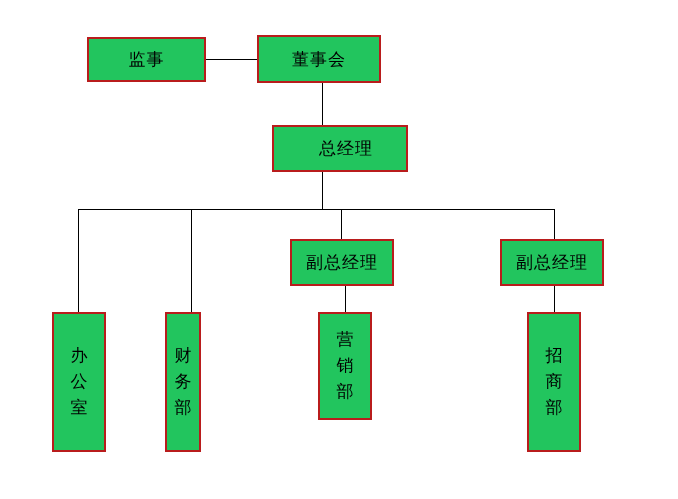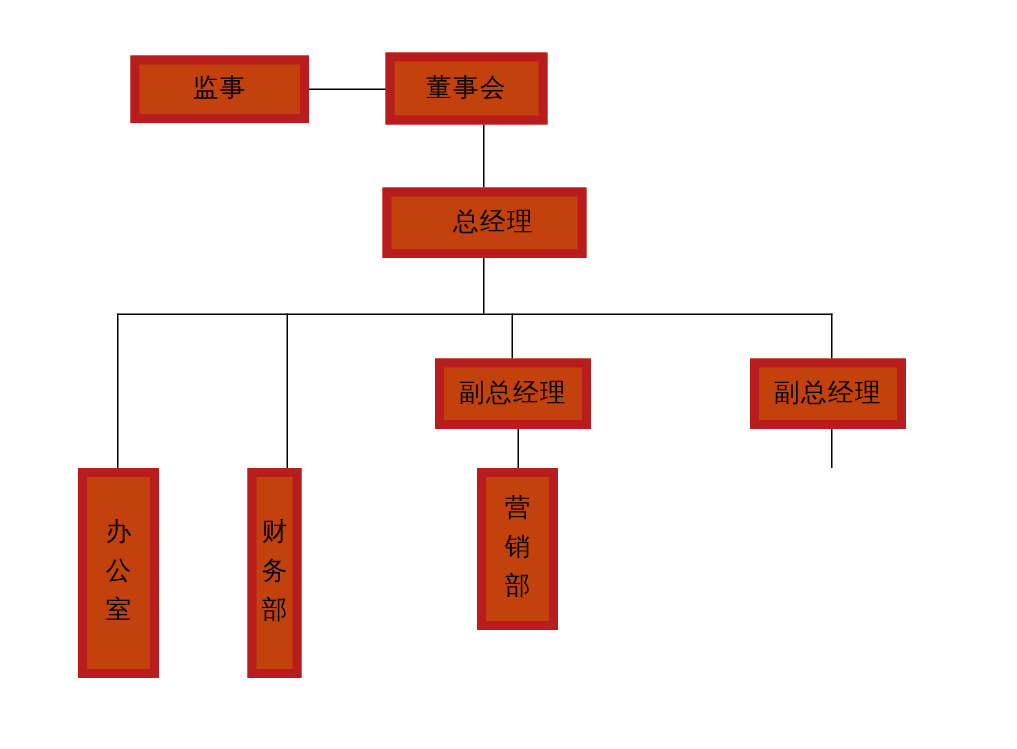--- a/index.html
+++ b/index.html
@@ -11,22 +11,22 @@
     position: relative;
     width: 678px;
     height: 499px;
     background: #ffffff;
     font-family: "DejaVu Sans", "Liberation Sans", sans-serif;
     overflow: hidden;
   }
   .node {
     position: absolute;
     box-sizing: border-box;
-    border: 6px solid #b91c1c;
-    background: #c2410c;
+    border: 2px solid #b91c1c;
+    background: #22c55e;
     display: flex;
     align-items: center;
     justify-content: center;
     color: #000000;
     z-index: 2;
   }
   .node-label {
     font-size: 17px;
     line-height: 1.18;
     letter-spacing: 1px;
@@ -73,25 +73,25 @@
   <div class="connector v" style="left:554px; top:209px; height:30px;"></div>
 
   <div class="connector v" style="left:345px; top:286px; height:26px;"></div>
 
   <div class="connector v" style="left:554px; top:286px; height:26px;"></div>
 
   <div class="node" style="left:87px; top:37px; width:119px; height:45px;">
     <span class="node-label">监事</span>
   </div>
 
-  <div class="node" style="left:257px; top:35px; width:108px; height:48px;">
+  <div class="node" style="left:257px; top:35px; width:124px; height:48px;">
     <span class="node-label">董事会</span>
   </div>
 
-  <div class="node" style="left:255px; top:125px; width:136px; height:47px;padding-left:12px;">
+  <div class="node" style="left:272px; top:125px; width:136px; height:47px;padding-left:12px;">
     <span class="node-label">总经理</span>
   </div>
 
   <div class="node" style="left:290px; top:239px; width:104px; height:47px;">
     <span class="node-label">副总经理</span>
   </div>
 
   <div class="node" style="left:500px; top:239px; width:104px; height:47px;">
     <span class="node-label">副总经理</span>
   </div>
@@ -101,14 +101,17 @@
   </div>
 
   <div class="node vertical" style="left:165px; top:312px; width:36px; height:140px;">
     <span class="node-label">财务部</span>
   </div>
 
   <div class="node vertical" style="left:318px; top:312px; width:54px; height:108px;">
     <span class="node-label">营销部</span>
   </div>
 
+  <div class="node vertical" style="left:527px; top:312px; width:54px; height:140px;">
+    <span class="node-label">招商部</span>
+  </div>
 
 </div>
 
 </body></html>

